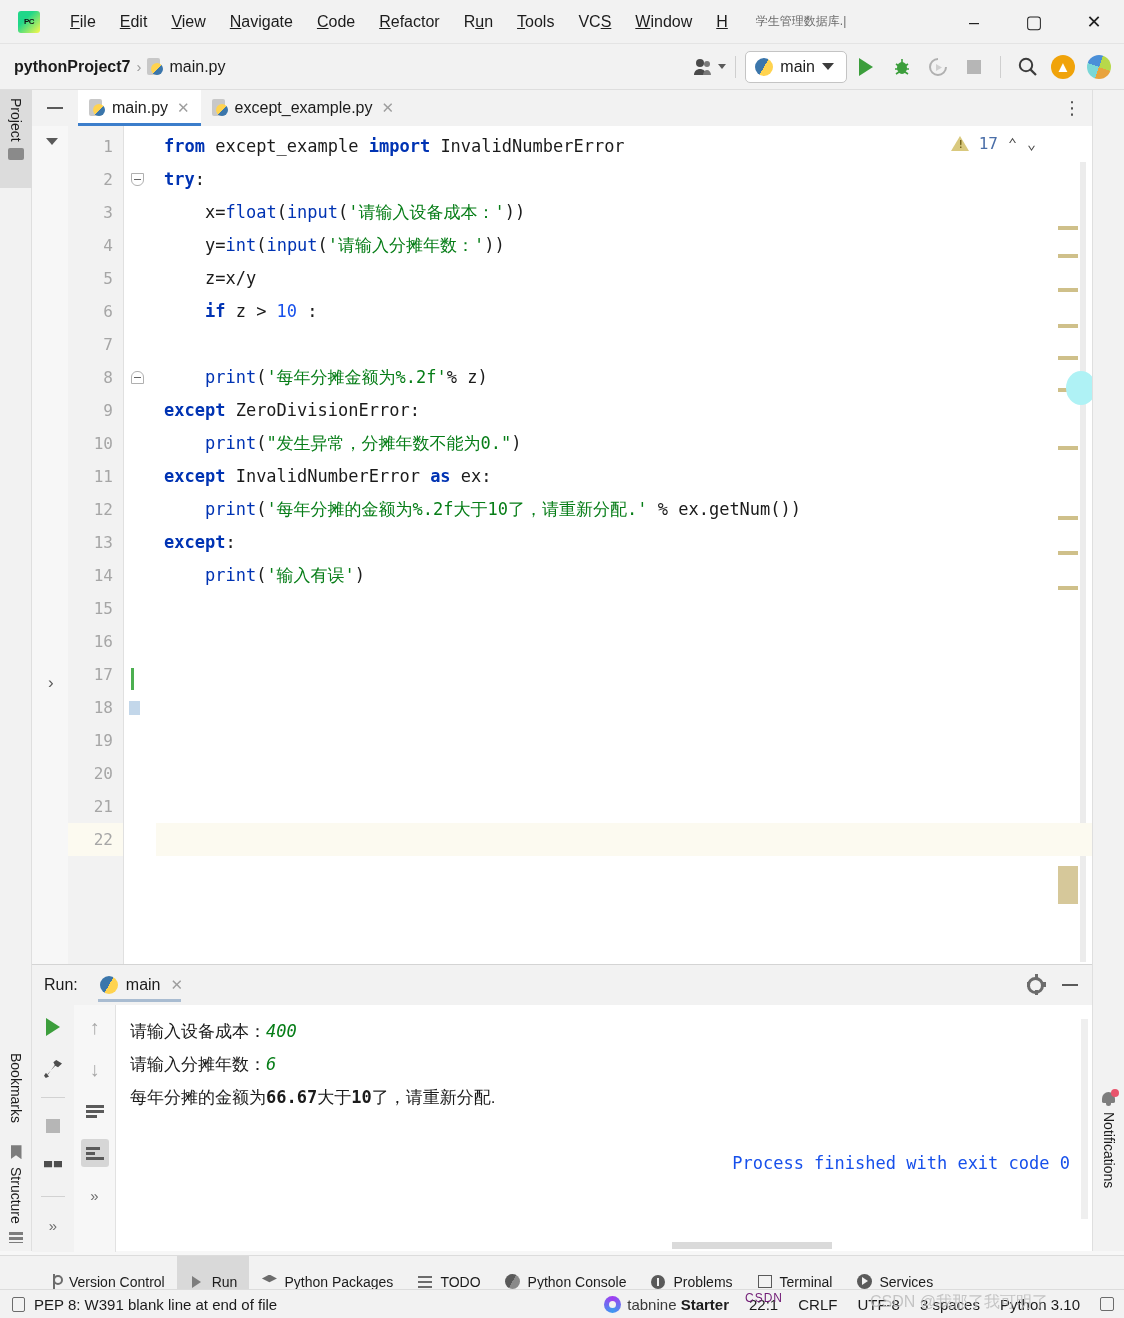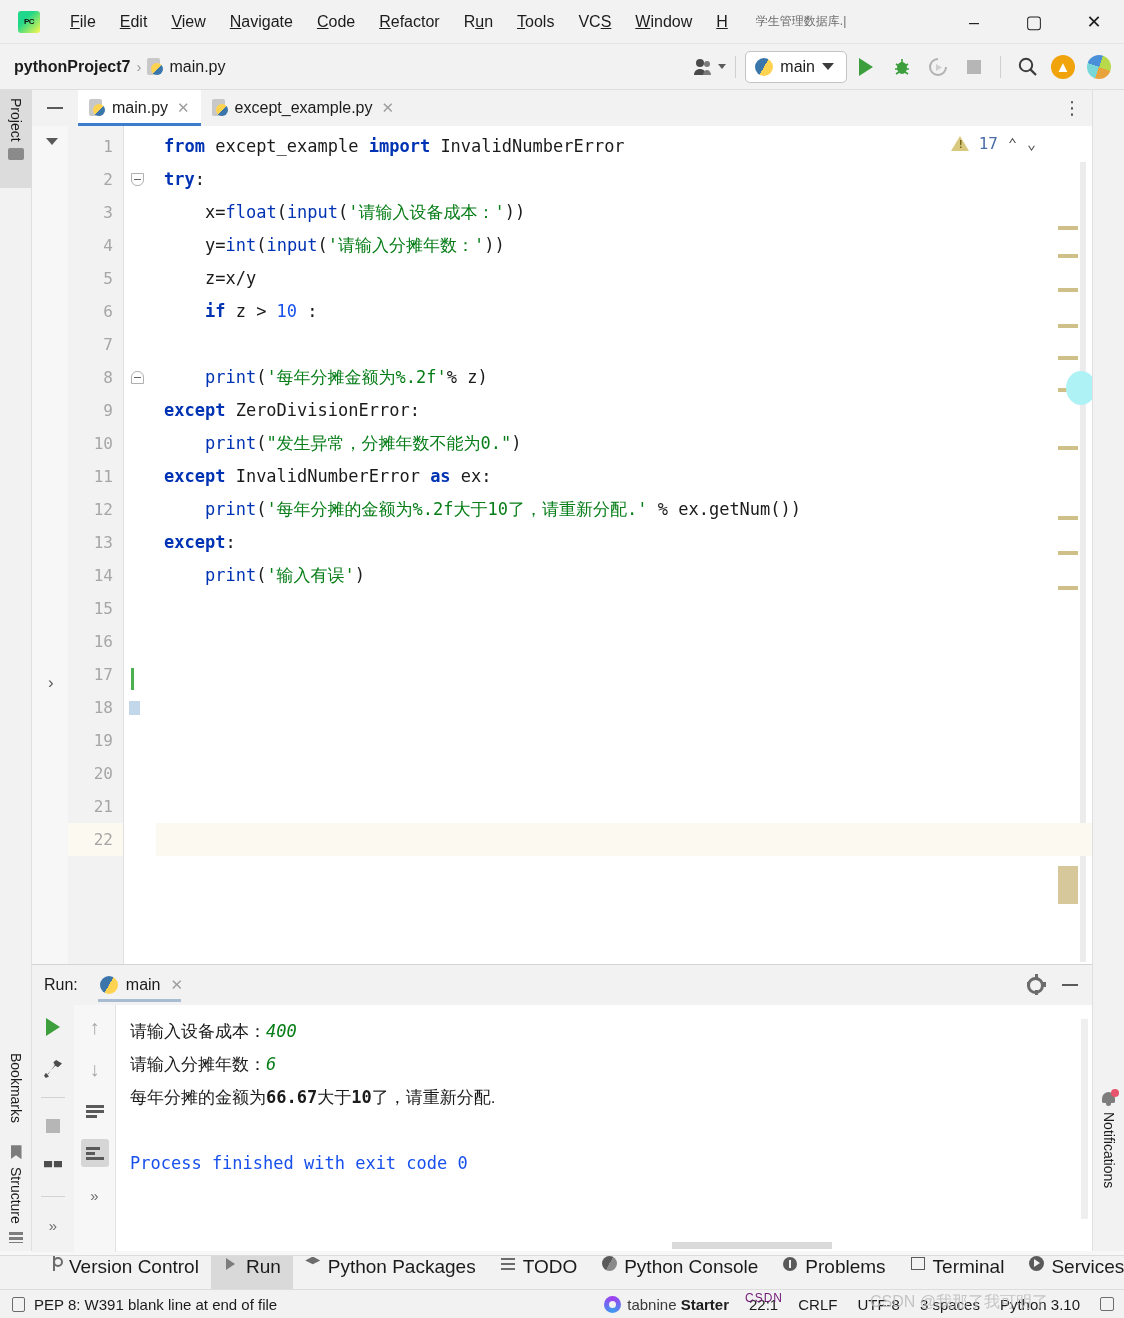--- a/index.html
+++ b/index.html
@@ -227,32 +227,32 @@
   .scroll-end i { position: absolute; left: 0; height: 2.5px; background: #5a5a5a; }
   .chevchev { font-size: 15px; color: #6c6c6c; }
 
   .console {
     position: absolute; left: 84px; top: 40px; right: 22px; bottom: 0;
     background: #ffffff; padding: 10px 0 0 14px; overflow: hidden;
   }
   .cline { font-size: 17px; line-height: 33px; white-space: pre; color: #1b1b1b; }
   .cline .cn { color: #067d17; font-family: "DejaVu Sans Mono", monospace; font-style: italic; }
   .cline .bold { font-family: "DejaVu Sans Mono", monospace; font-weight: bold; }
-  .cline.mono { font-family: "DejaVu Sans Mono", monospace; color: #1750eb; }
+  .cline.mono { font-family: "DejaVu Sans Mono", monospace; color: #1750eb; text-align: right; }
   .console-scroll { position: absolute; right: 4px; top: 54px; width: 7px; height: 200px; background: #efefef; }
   .console-hthumb { position: absolute; left: 640px; bottom: 2px; width: 160px; height: 7px; background: #dadada; }
 
   
   .bottombar {
     position: absolute; left: 0; top: 1255px; width: 1124px; height: 34px;
     background: #f2f2f2; display: flex; align-items: center; border-top: 1px solid #dcdcdc;
   }
   .bt {
-    display: flex; align-items: flex-start; gap: 7px; padding: 0 12px; height: 34px;
-    font-size: 19px; color: #1b1b1b; white-space: nowrap;
+    display: flex; align-items: flex-end; gap: 7px; padding: 0 12px; height: 34px;
+    font-size: 14px; color: #1b1b1b; white-space: nowrap;
   }
   .bt.active { background: #d9d9d9; }
   .bt-ico { width: 16px; height: 16px; display: flex; align-items: center; justify-content: center; color: #5a5a5a; }
   .tri-sm { width:0;height:0;border-top:6px solid transparent;border-bottom:6px solid transparent;border-left:9px solid #7d7d7d; }
   .vcs-ico { width: 13px; height: 15px; position: relative; }
   .vcs-ico::before { content:''; position:absolute; left:5px; top:0; width:2px; height:15px; background:#6c6c6c; }
   .vcs-ico::after { content:''; position:absolute; left:5px; top:1px; width:6px; height:6px; border:2px solid #6c6c6c; border-radius:50%; }
   .stack-ico { width: 15px; height: 14px; background: #6c6c6c;
     clip-path: polygon(50% 0, 100% 28%, 50% 56%, 0 28%); }
   .list-ico { width: 14px; height: 12px; background: linear-gradient(#6c6c6c 0 2px, transparent 2px 5px, #6c6c6c 5px 7px, transparent 7px 10px, #6c6c6c 10px 12px); }

